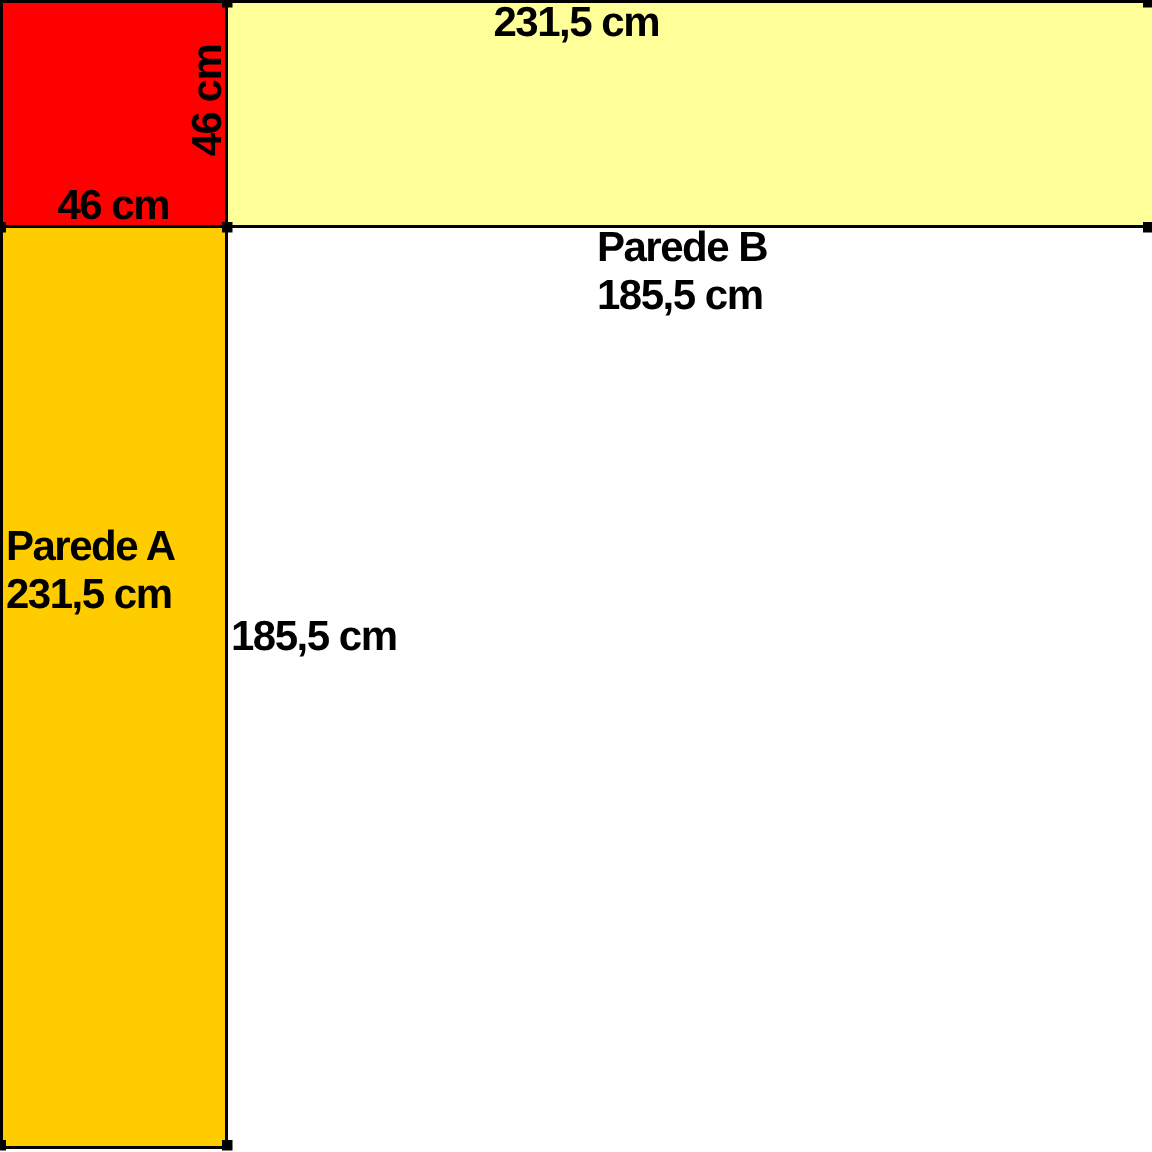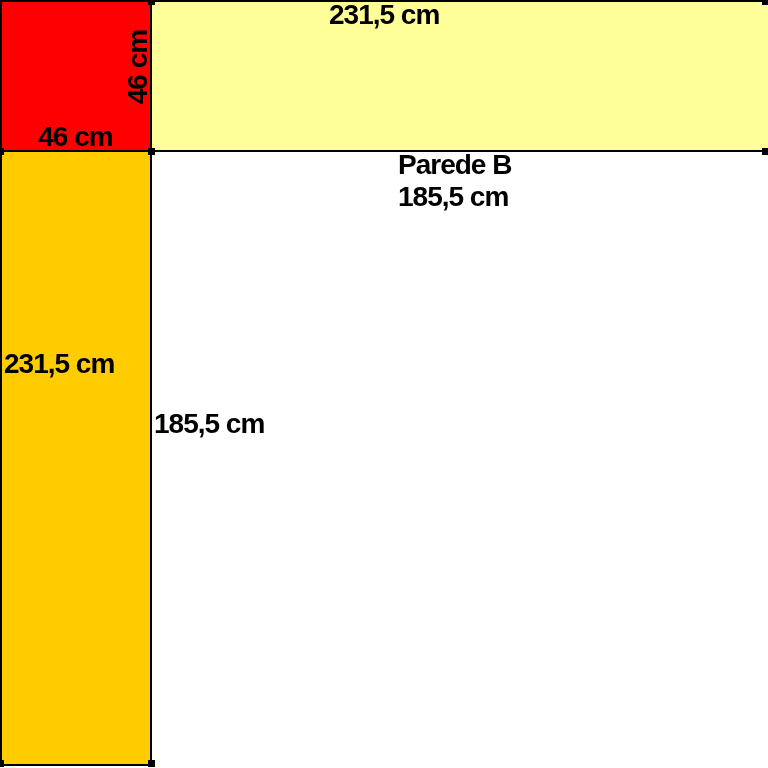--- a/index.html
+++ b/index.html
@@ -100,20 +100,21 @@
   <div class="lbl lbl-parede-b">
     <div>231,5 cm</div>
   </div>
 
   <div class="lbl lbl-veneza-b">
     <div>Parede B</div>
     <div>185,5 cm</div>
   </div>
 
   <div class="lbl lbl-parede-a">
+    <div>Parede A</div>
     <div>231,5 cm</div>
   </div>
 
   <div class="lbl lbl-veneza-a">
     <div>185,5 cm</div>
   </div>
 
 </div>
 
 </body></html>

